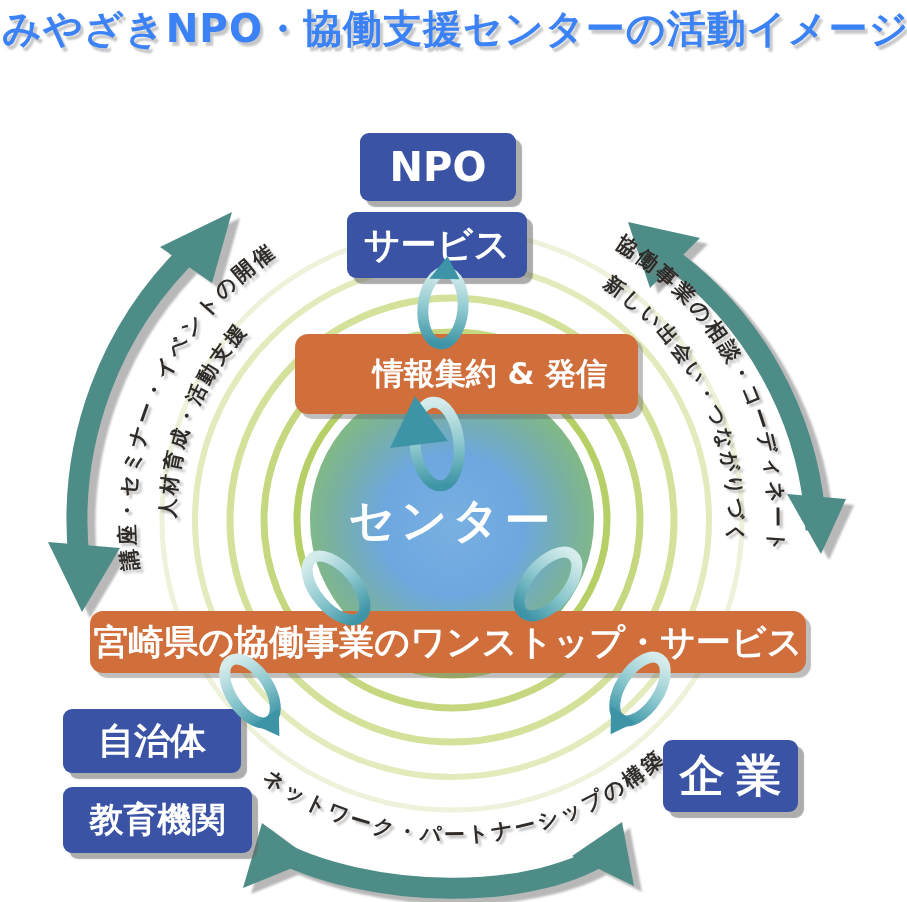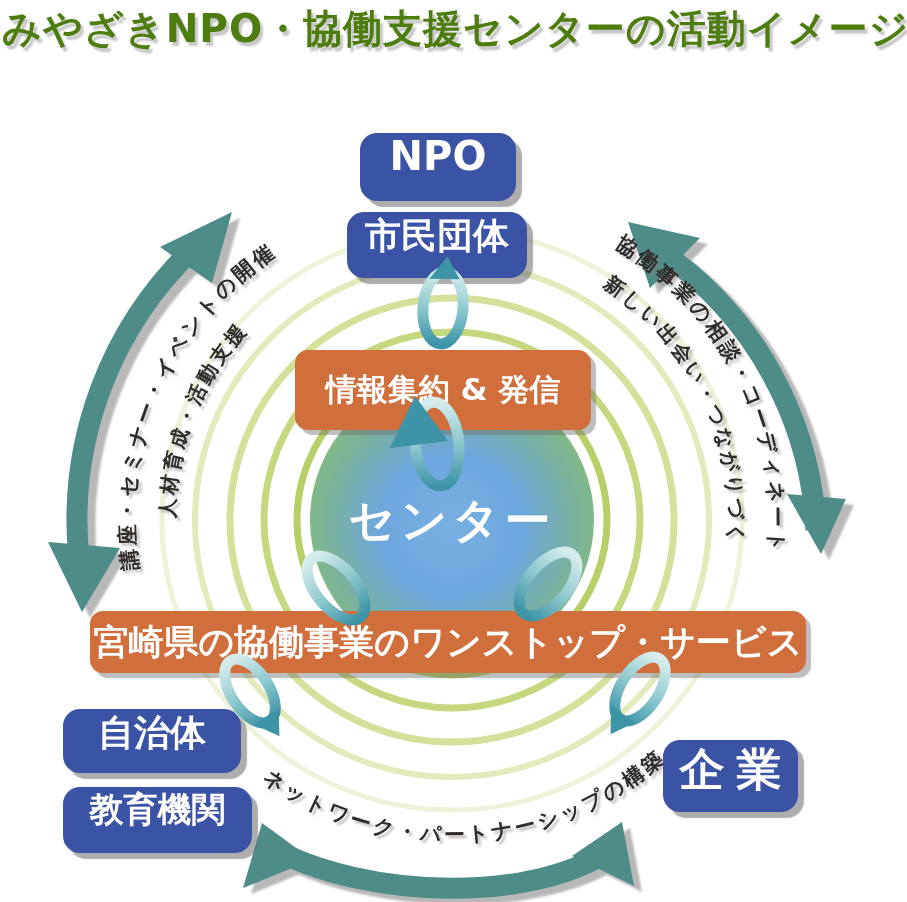--- a/index.html
+++ b/index.html
@@ -1,40 +1,40 @@
 <!DOCTYPE html>
 <html><head>
 <meta charset="utf-8">
 <style>
   html,body{margin:0;padding:0;background:#fff;}
   body{font-family:"DejaVu Sans","Liberation Sans",sans-serif;}
   .stage{position:relative;width:907px;height:902px;background:#fff;overflow:hidden;}
   .title{
     position:absolute;left:2px;top:2px;width:903px;
-    font-size:39px;font-weight:bold;color:#4d7c0f;letter-spacing:1px;
+    font-size:39px;font-weight:bold;color:#3b82f6;letter-spacing:1px;
     white-space:nowrap;text-shadow:3px 4px 2px rgba(130,130,130,.45);
   }
   svg{position:absolute;left:0;top:0;}
   .layer{pointer-events:none;}
   .node{
-    position:absolute;display:flex;justify-content:center;
-    background:#3a53a4;color:#fff;font-weight:bold;border-radius:17px;
+    position:absolute;display:flex;align-items:center;justify-content:center;
+    background:#3a53a4;color:#fff;font-weight:bold;border-radius:9px;
     box-shadow:6px 6px 1px rgba(105,105,105,.55);
   }
   .func{
     position:absolute;display:flex;align-items:center;justify-content:center;
     background:#d06f3c;color:#fff;font-weight:bold;border-radius:13px;
     box-shadow:5px 5px 1px rgba(110,110,110,.45);white-space:nowrap;
   }
   .npo{left:360px;top:133px;width:156px;height:68px;font-size:40px;}
   .citizen{left:347px;top:212px;width:180px;height:66px;font-size:36px;}
   .muni{left:63px;top:709px;width:178px;height:64px;font-size:36px;}
   .edu{left:63px;top:787px;width:189px;height:66px;font-size:34px;}
   .comp{left:663px;top:740px;width:135px;height:72px;font-size:45px;letter-spacing:12px;text-indent:12px;}
-  .info{left:295px;top:350px;width:296px;height:80px;font-size:31px;}
+  .info{left:295px;top:334px;width:296px;height:80px;font-size:31px;padding-left:47px;}
   .onestop{left:90px;top:611px;width:716px;height:62px;font-size:35px;}
   .arctext{font-size:21px;font-weight:bold;fill:#2f2b28;letter-spacing:3px;}
   .arctext.small{font-size:20px;}
   .arcshadow{filter:drop-shadow(3px 3px 1px rgba(125,125,125,.5));}
   .bigshadow{filter:drop-shadow(8px 6px 1px rgba(125,125,125,.55));}
   .centerlabel{fill:#fff;font-size:46px;font-weight:bold;letter-spacing:5px;}
 </style>
 </head>
 <body>
 
@@ -106,21 +106,21 @@
       </text>
     </g>
   </svg>
 
   <div class="title">みやざきNPO・協働支援センターの活動イメージ</div>
 
   <div class="node npo">
     <span>NPO</span>
   </div>
   <div class="node citizen">
-    <span>市民団体</span>
+    <span>サービス</span>
   </div>
   <div class="node muni">
     <span>自治体</span>
   </div>
   <div class="node edu">
     <span>教育機関</span>
   </div>
   <div class="node comp">
     <span>企業</span>
   </div>

